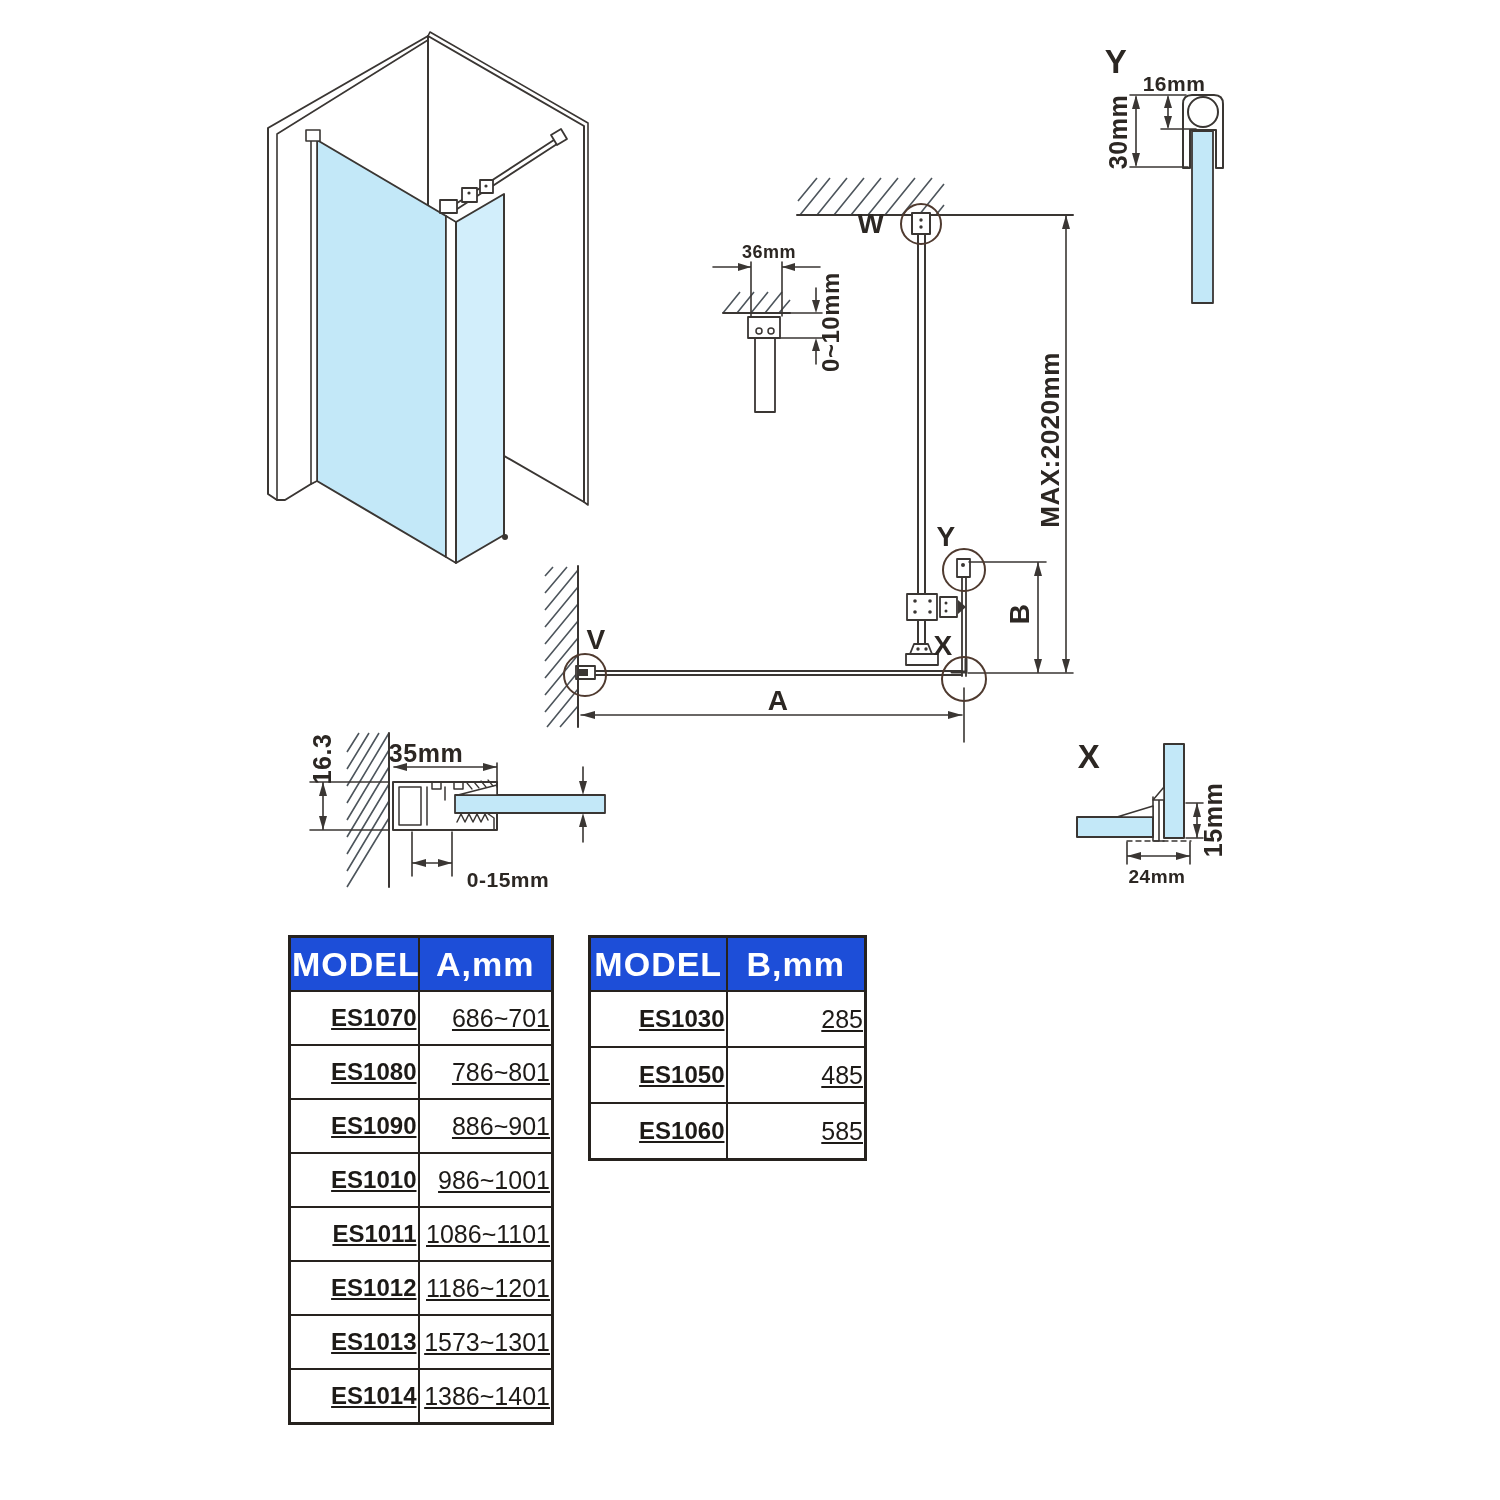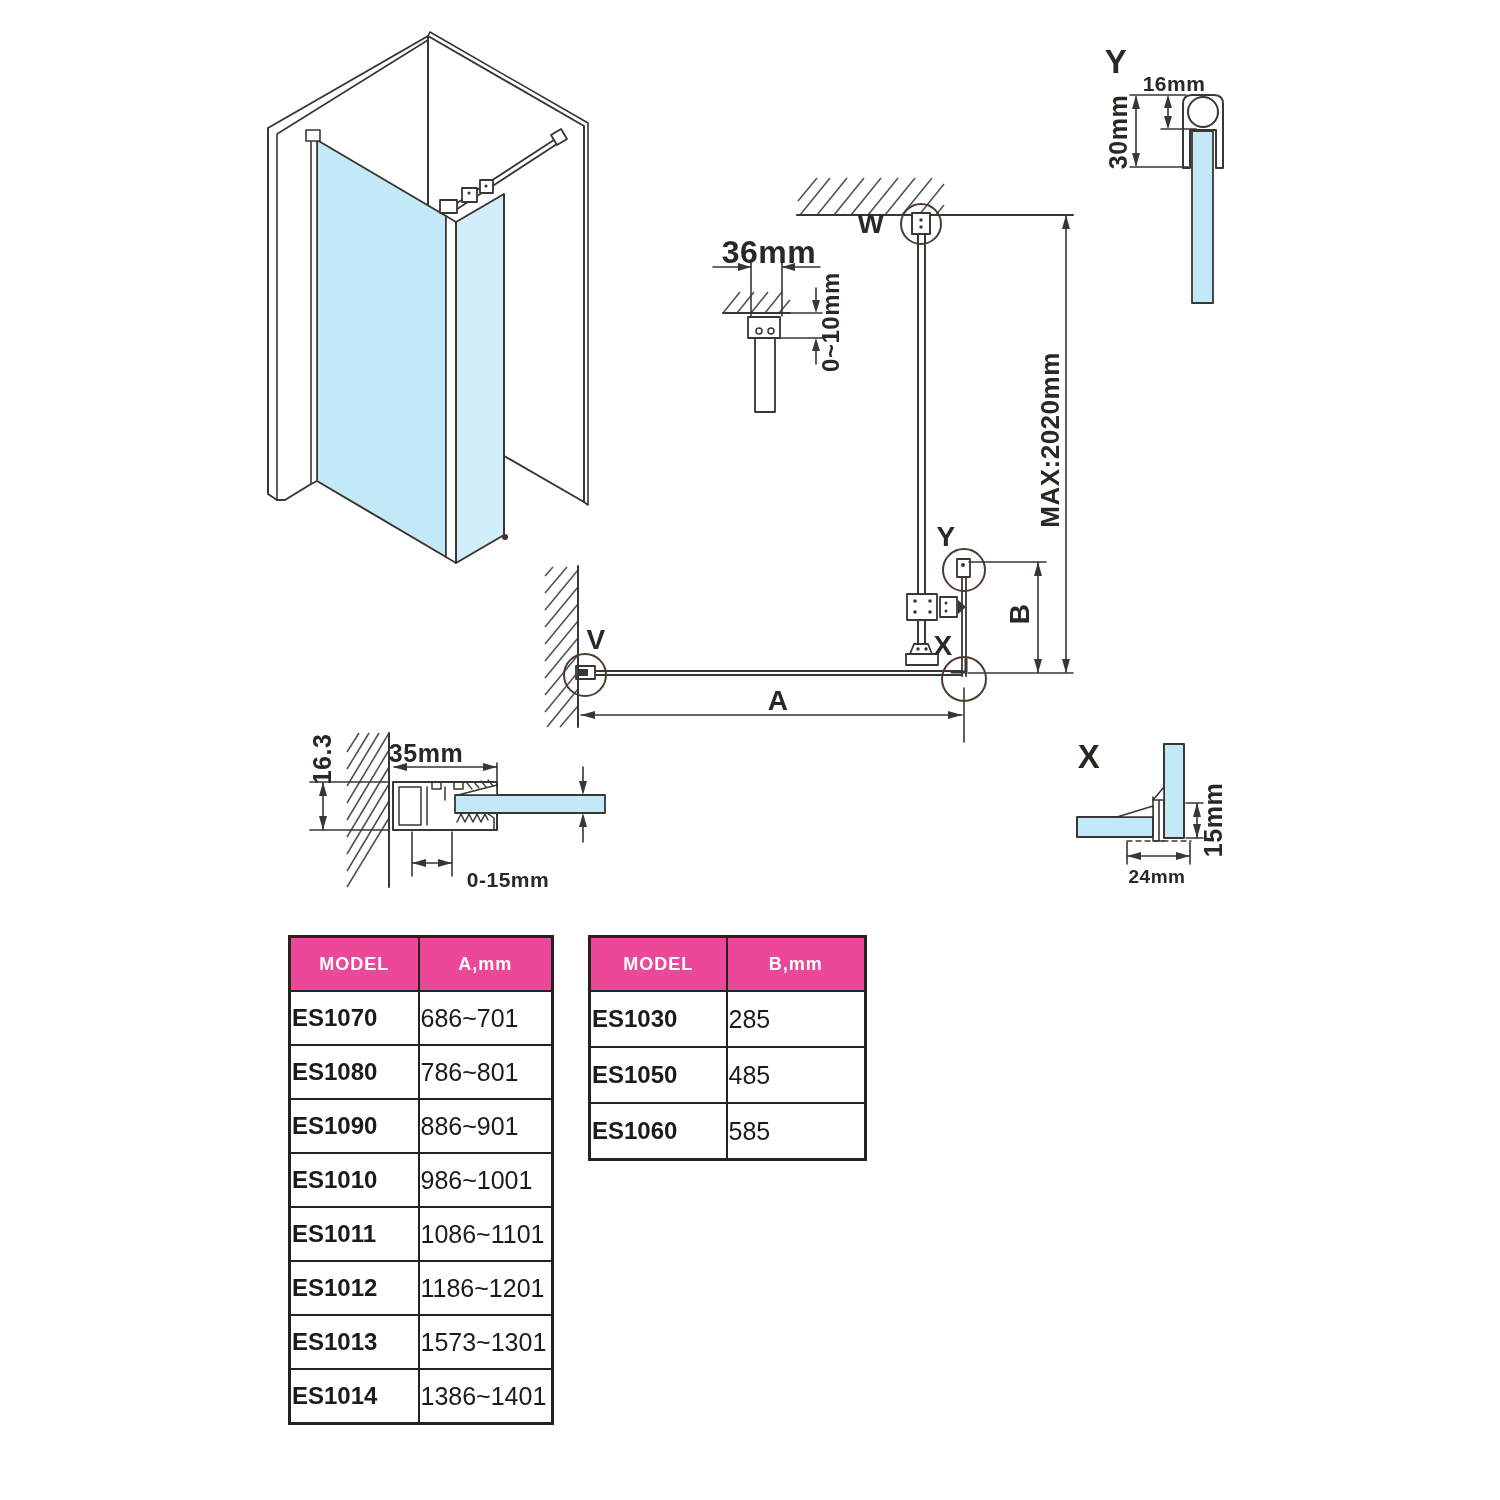--- a/index.html
+++ b/index.html
@@ -6,23 +6,23 @@
   #stage{position:relative;width:1500px;height:1500px;background:#ffffff;overflow:hidden;
          font-family:"Liberation Sans",sans-serif;}
   #drawing{position:absolute;left:0;top:0;}
   .lbl{position:absolute;font-weight:bold;color:#2c2723;white-space:nowrap;
        transform:translate(-50%,-50%);letter-spacing:0.5px;}
   .rot{transform:translate(-50%,-50%) rotate(-90deg);}
   .spec-table{position:absolute;border-collapse:collapse;background:#ffffff;
               table-layout:fixed;color:#1d1a17;}
   .spec-table,.spec-table td,.spec-table th{border:2px solid #26221e;}
   .spec-table{border-width:3px;}
-  .spec-table th{background:#ec4899;color:#ffffff;font-size:18px;font-weight:bold;
+  .spec-table th{background:#1d4ed8;color:#ffffff;font-size:34px;font-weight:bold;
                  height:50px;letter-spacing:1px;}
-  .spec-table td{text-align:left;vertical-align:middle;font-size:25px;}
+  .spec-table td{text-align:right;vertical-align:middle;font-size:25px;text-decoration:underline;}
   .spec-table td.model{font-weight:bold;font-size:24px;}
   #table-a{left:288px;top:935px;width:266px;}
   #table-a td{height:50px;}
   #table-b{left:588px;top:935px;width:279px;}
   #table-b td{height:52px;}
 </style>
 </head>
 <body>
 
 <div id="stage">
@@ -220,21 +220,21 @@
     </g>
   </svg>
 
   <span class="lbl" style="left:871px;top:224px;font-size:28px">W</span>
   <span class="lbl" style="left:596px;top:640px;font-size:28px">V</span>
   <span class="lbl" style="left:946px;top:537px;font-size:28px">Y</span>
   <span class="lbl" style="left:943px;top:646px;font-size:28px">X</span>
   <span class="lbl" style="left:778px;top:701px;font-size:28px">A</span>
   <span class="lbl rot" style="left:1020px;top:614px;font-size:28px">B</span>
   <span class="lbl rot" style="left:1050px;top:440px;font-size:26px">MAX:2020mm</span>
-  <span class="lbl" style="left:769px;top:252px;font-size:32px">36mm</span>
+  <span class="lbl" style="left:769px;top:252px;font-size:18px">36mm</span>
   <span class="lbl rot" style="left:831px;top:322px;font-size:24px">0~10mm</span>
 
   <span class="lbl rot" style="left:322px;top:759px;font-size:25px">16.3</span>
   <span class="lbl" style="left:426px;top:753px;font-size:25px">35mm</span>
   <span class="lbl" style="left:508px;top:880px;font-size:21px">0-15mm</span>
 
   <span class="lbl" style="left:1089px;top:757px;font-size:33px">X</span>
   <span class="lbl rot" style="left:1213px;top:820px;font-size:25px">15mm</span>
   <span class="lbl" style="left:1157px;top:877px;font-size:19px">24mm</span>
 

